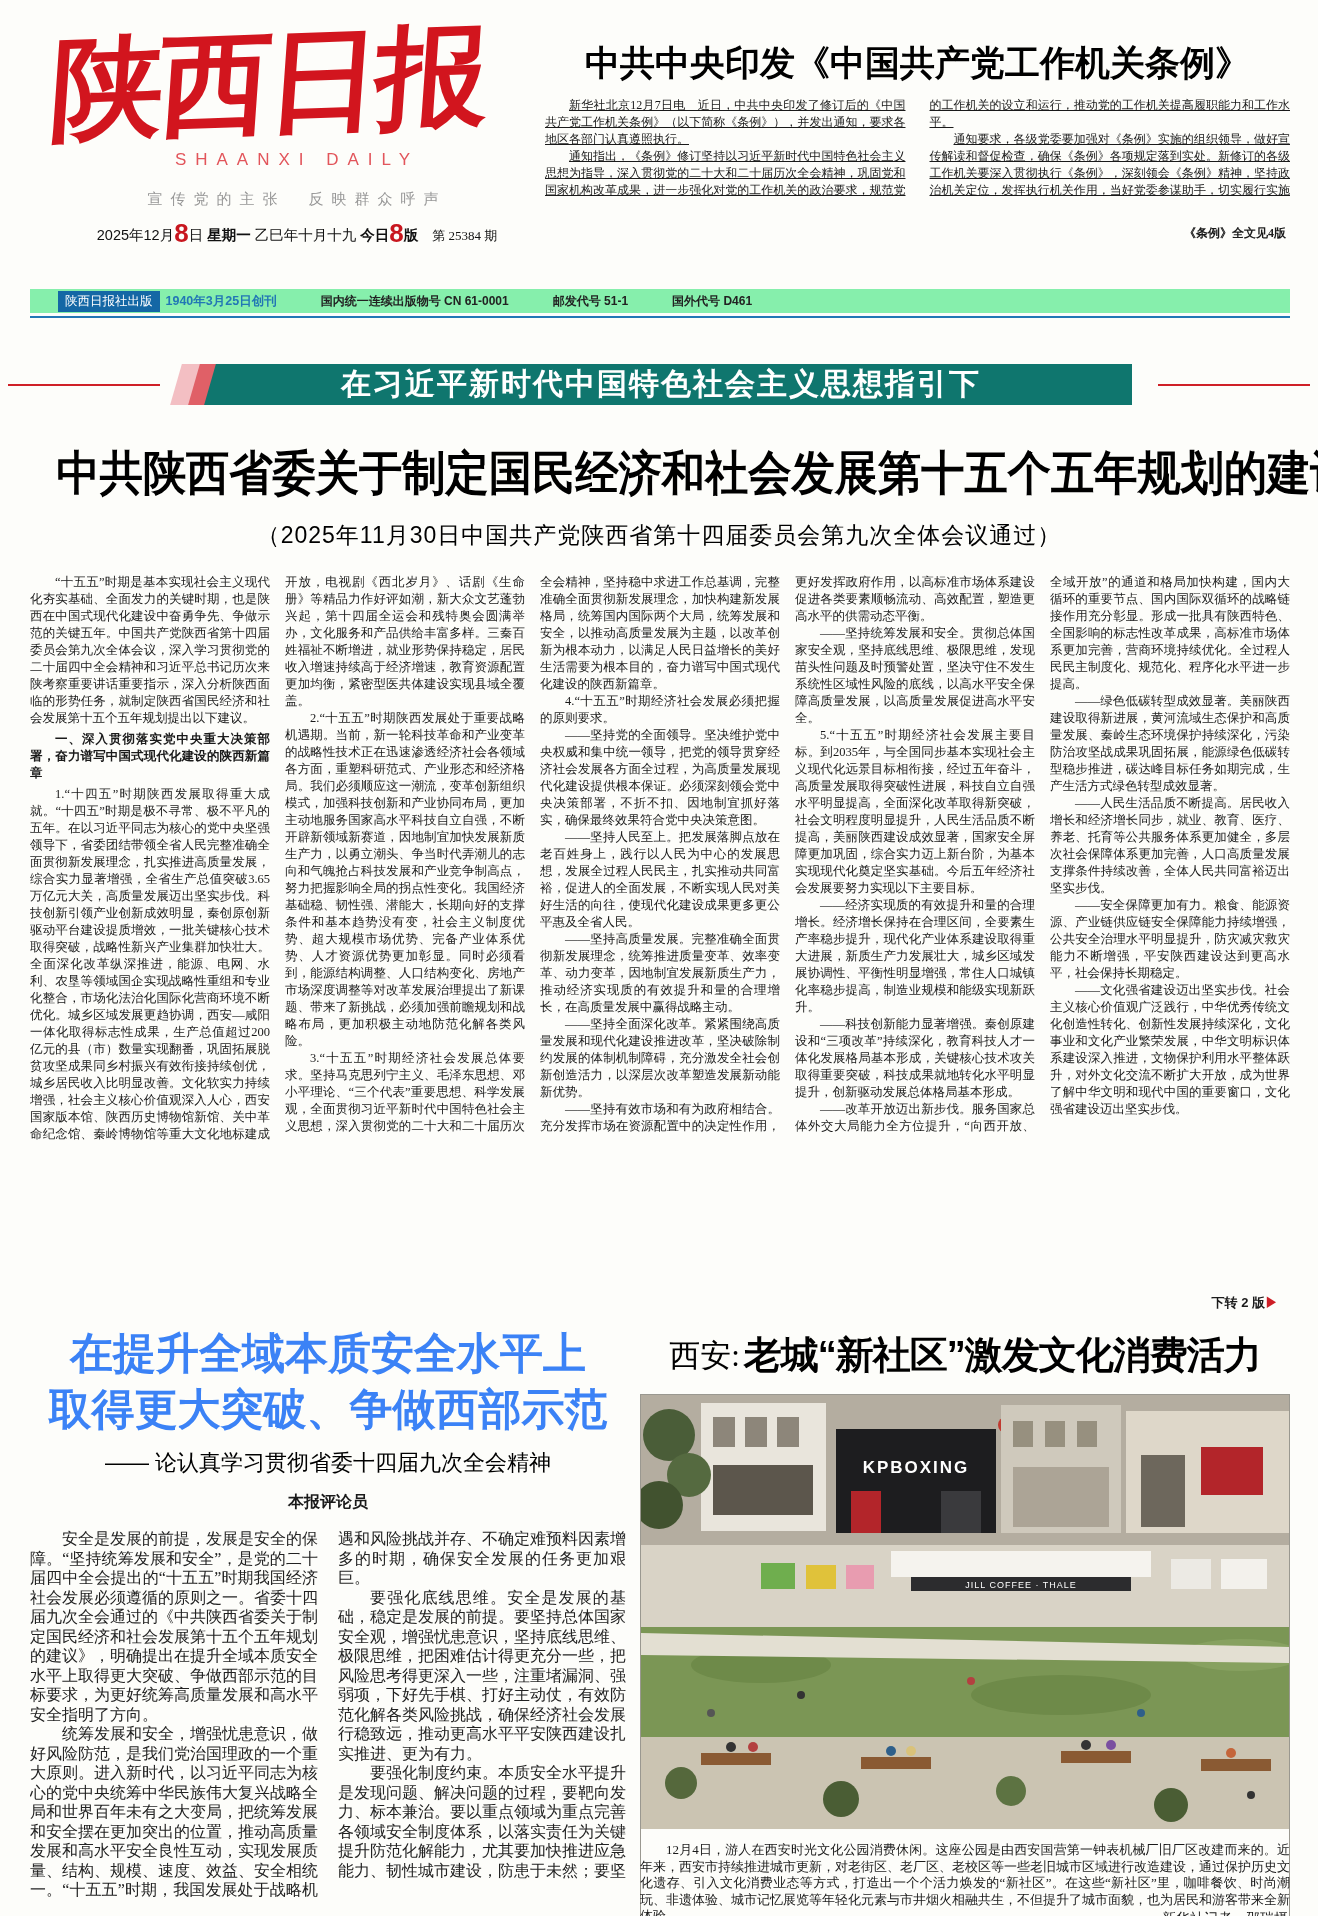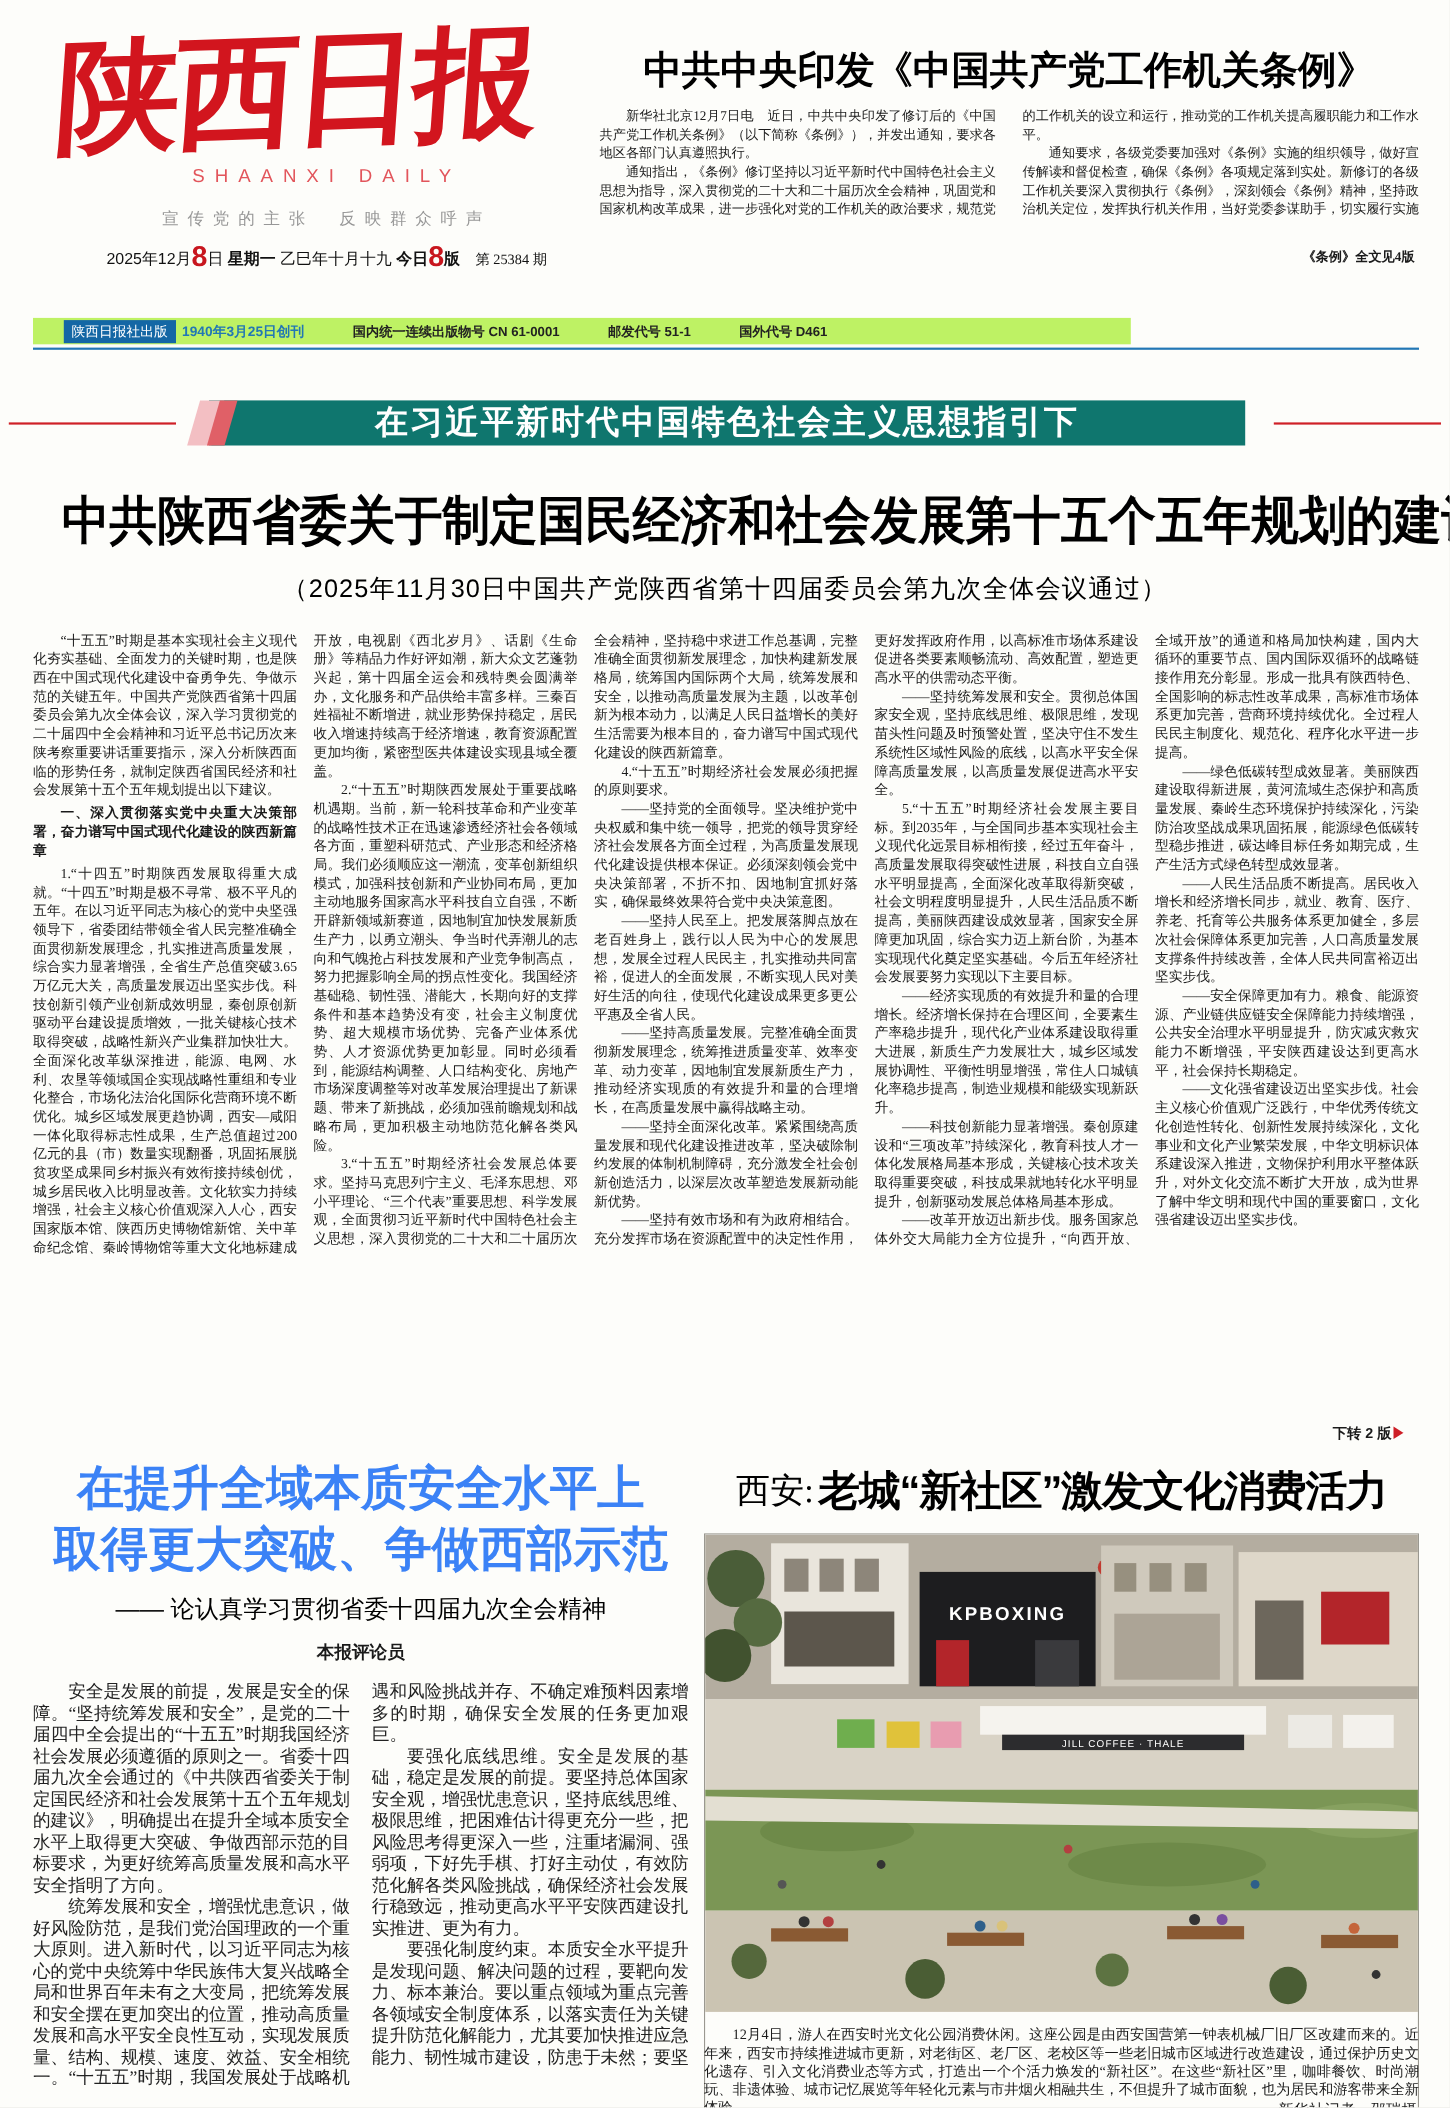--- a/index.html
+++ b/index.html
@@ -21,26 +21,26 @@
   .dateline .num{color:#c8161e;font-size:26px;font-weight:bold;font-family:"Liberation Sans",sans-serif;
                  position:relative;top:2px;}
   .dateline .issue{font-family:"Liberation Serif",serif;font-size:13px;margin-left:10px;}
   .dateline b{font-weight:bold;}
 
   
   .toparticle{position:absolute;left:545px;top:36px;width:745px;height:208px;}
   .toparticle h1{margin:0;padding:4px 0 10px 0;text-align:center;font-family:"Liberation Sans",sans-serif;
                  font-weight:bold;font-size:35px;letter-spacing:0;color:#000;white-space:nowrap;}
   .toparticle .cols{column-count:2;column-gap:24px;height:132px;overflow:hidden;
-                    font-size:12px;line-height:17px;text-align:justify;}
+                    font-size:12px;line-height:17px;text-align:justify;text-decoration:underline;}
   .toparticle .cols p{margin:0;text-indent:2em;}
   .toparticle .see{position:absolute;right:4px;bottom:2px;font-size:12px;font-weight:bold;}
 
   
-  .pubbar{position:absolute;left:30px;top:289px;width:998px;height:24px;background:#bef264;
+  .pubbar{position:absolute;left:30px;top:289px;width:1260px;height:24px;background:#86efac;
           display:flex;align-items:center;font-family:"Liberation Sans",sans-serif;font-size:12.5px;}
   .pubbar .badge{background:#1467a5;color:#fff;padding:2px 7px;margin-left:28px;font-size:12.5px;}
   .pubbar .founded{color:#2277b5;margin-left:6px;font-weight:bold;}
   .pubbar .meta{color:#222;margin-left:44px;font-weight:bold;font-size:12px;}
   .bluerule{position:absolute;left:30px;top:316px;width:1260px;height:2px;background:#2277b5;}
 
   
   .bannerline{position:absolute;top:384px;height:2px;background:#cf2027;}
   .banner{position:absolute;left:190px;top:364px;width:942px;height:41px;background:#0f766e;
           display:flex;align-items:center;justify-content:center;}

